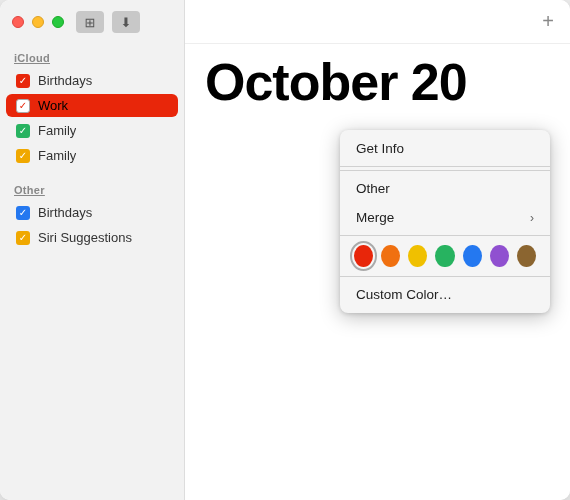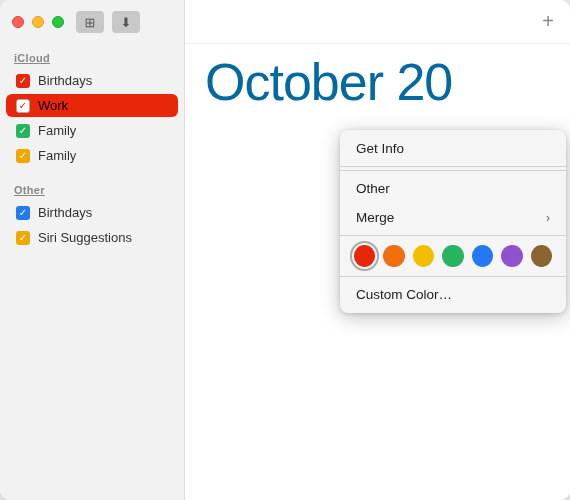--- a/index.html
+++ b/index.html
@@ -145,35 +145,35 @@
     .add-button {
       font-size: 20px;
       color: #888;
       cursor: pointer;
       background: none;
       border: none;
     }
 
     .month-title {
       font-size: 52px;
-      font-weight: 400;
-      color: #0369a1;
+      font-weight: 700;
+      color: #000000;
       padding: 8px 20px;
       letter-spacing: -1px;
     }
 
     
     .context-menu {
       position: absolute;
       top: 130px;
       left: 155px;
       background: #f5f5f5;
       border-radius: 8px;
       box-shadow: 0 4px 20px rgba(0,0,0,0.25), 0 1px 4px rgba(0,0,0,0.15);
-      width: 226px;
+      width: 210px;
       z-index: 100;
       overflow: hidden;
       padding: 4px 0;
     }
 
     .menu-item {
       padding: 7px 16px;
       font-size: 13.5px;
       color: #222;
       cursor: pointer;

